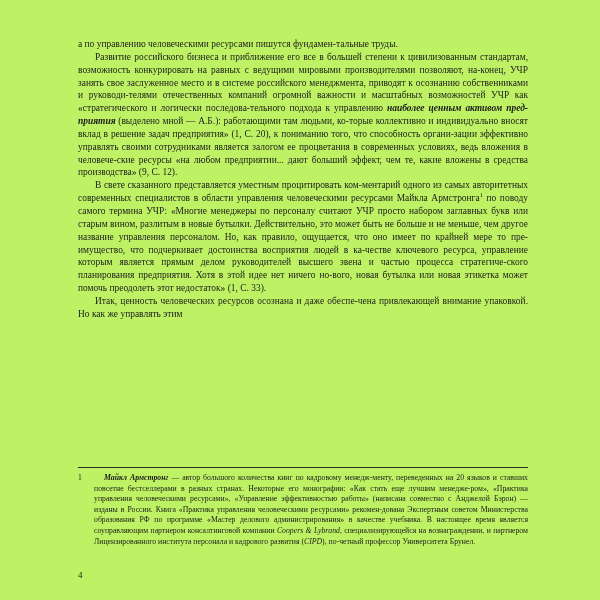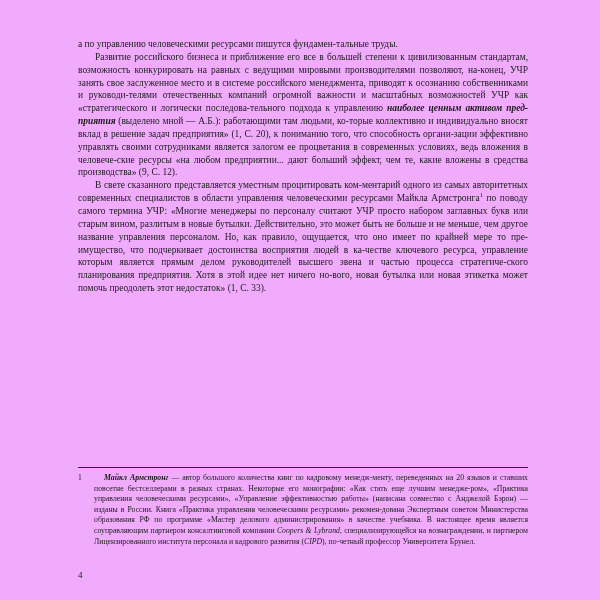--- a/index.html
+++ b/index.html
@@ -11,21 +11,21 @@
     height: 600px;
     background: #ffffff;
     font-family: "Liberation Serif", serif;
     color: #1b1b1b;
     overflow: hidden;
   }
   .page {
     position: relative;
     width: 600px;
     height: 600px;
-    background: #f0abfc;
+    background: #bef264;
     box-sizing: border-box;
     padding: 38px 72px 26px 78px;
   }
   .body-text {
     font-size: 9.45px;
     line-height: 12.85px;
     text-align: justify;
     text-justify: inter-word;
     hyphens: manual;
   }
@@ -94,20 +94,21 @@
 </style>
 </head>
 <body>
 
 <div class="page">
 
   <div class="body-text">
     <p class="first">а по управлению человеческими ресурсами пишутся фундамен-тальные труды.</p>
     <p>Развитие российского бизнеса и приближение его все в большей степени к цивилизованным стандартам, возможность конкурировать на равных с ведущими мировыми производителями позволяют, на-конец, УЧР занять свое заслуженное место и в системе российского менеджмента, приводят к осознанию собственниками и руководи-телями отечественных компаний огромной важности и масштабных возможностей УЧР как «стратегического и логически последова-тельного подхода к управлению <span class="bi">наиболее ценным активом пред-приятия</span> (выделено мной — А.Б.): работающими там людьми, ко-торые коллективно и индивидуально вносят вклад в решение задач предприятия» (1, С. 20), к пониманию того, что способность органи-зации эффективно управлять своими сотрудниками является залогом ее процветания в современных условиях, ведь вложения в человече-ские ресурсы «на любом предприятии... дают больший эффект, чем те, какие вложены в средства производства» (9, С. 12).</p>
     <p>В свете сказанного представляется уместным процитировать ком-ментарий одного из самых авторитетных современных специалистов в области управления человеческими ресурсами Майкла Армстронга<sup>1</sup> по поводу самого термина УЧР: «Многие менеджеры по персоналу считают УЧР просто набором заглавных букв или старым вином, разлитым в новые бутылки. Действительно, это может быть не больше и не меньше, чем другое название управления персоналом. Но, как правило, ощущается, что оно имеет по крайней мере то пре-имущество, что подчеркивает достоинства восприятия людей в ка-честве ключевого ресурса, управление которым является прямым делом руководителей высшего звена и частью процесса стратегиче-ского планирования предприятия. Хотя в этой идее нет ничего но-вого, новая бутылка или новая этикетка может помочь преодолеть этот недостаток» (1, С. 33).</p>
+    <p>Итак, ценность человеческих ресурсов осознана и даже обеспе-чена привлекающей внимание упаковкой. Но как же управлять этим</p>
   </div>
 
   <div class="footnote-zone">
     <hr class="footnote-rule">
     <div class="footnote">
       <div class="footnote-marker">1</div>
       <div class="footnote-body">
         <p class="first"><span class="bi">Майкл Армстронг</span> — автор большого количества книг по кадровому менедж-менту, переведенных на 20 языков и ставших повсетне бестселлерами в разных странах. Некоторые его монографии: «Как стать еще лучшим менедже-ром», «Практика управления человеческими ресурсами», «Управление эффективностью работы» (написана совместно с Анджелой Бэрон) — изданы в России. Книга «Практика управления человеческими ресурсами» рекомен-дована Экспертным советом Министерства образования РФ по программе «Мастер делового администрирования» в качестве учебника. В настоящее время является соуправляющим партнером консалтинговой компании <span class="ital">Coopers &amp; Lybrand</span>, специализирующейся на вознаграждении, и партнером Лицензированного института персонала и кадрового развития (<span class="ital">CIPD</span>), по-четный профессор Университета Брунел.</p>
       </div>
     </div>

